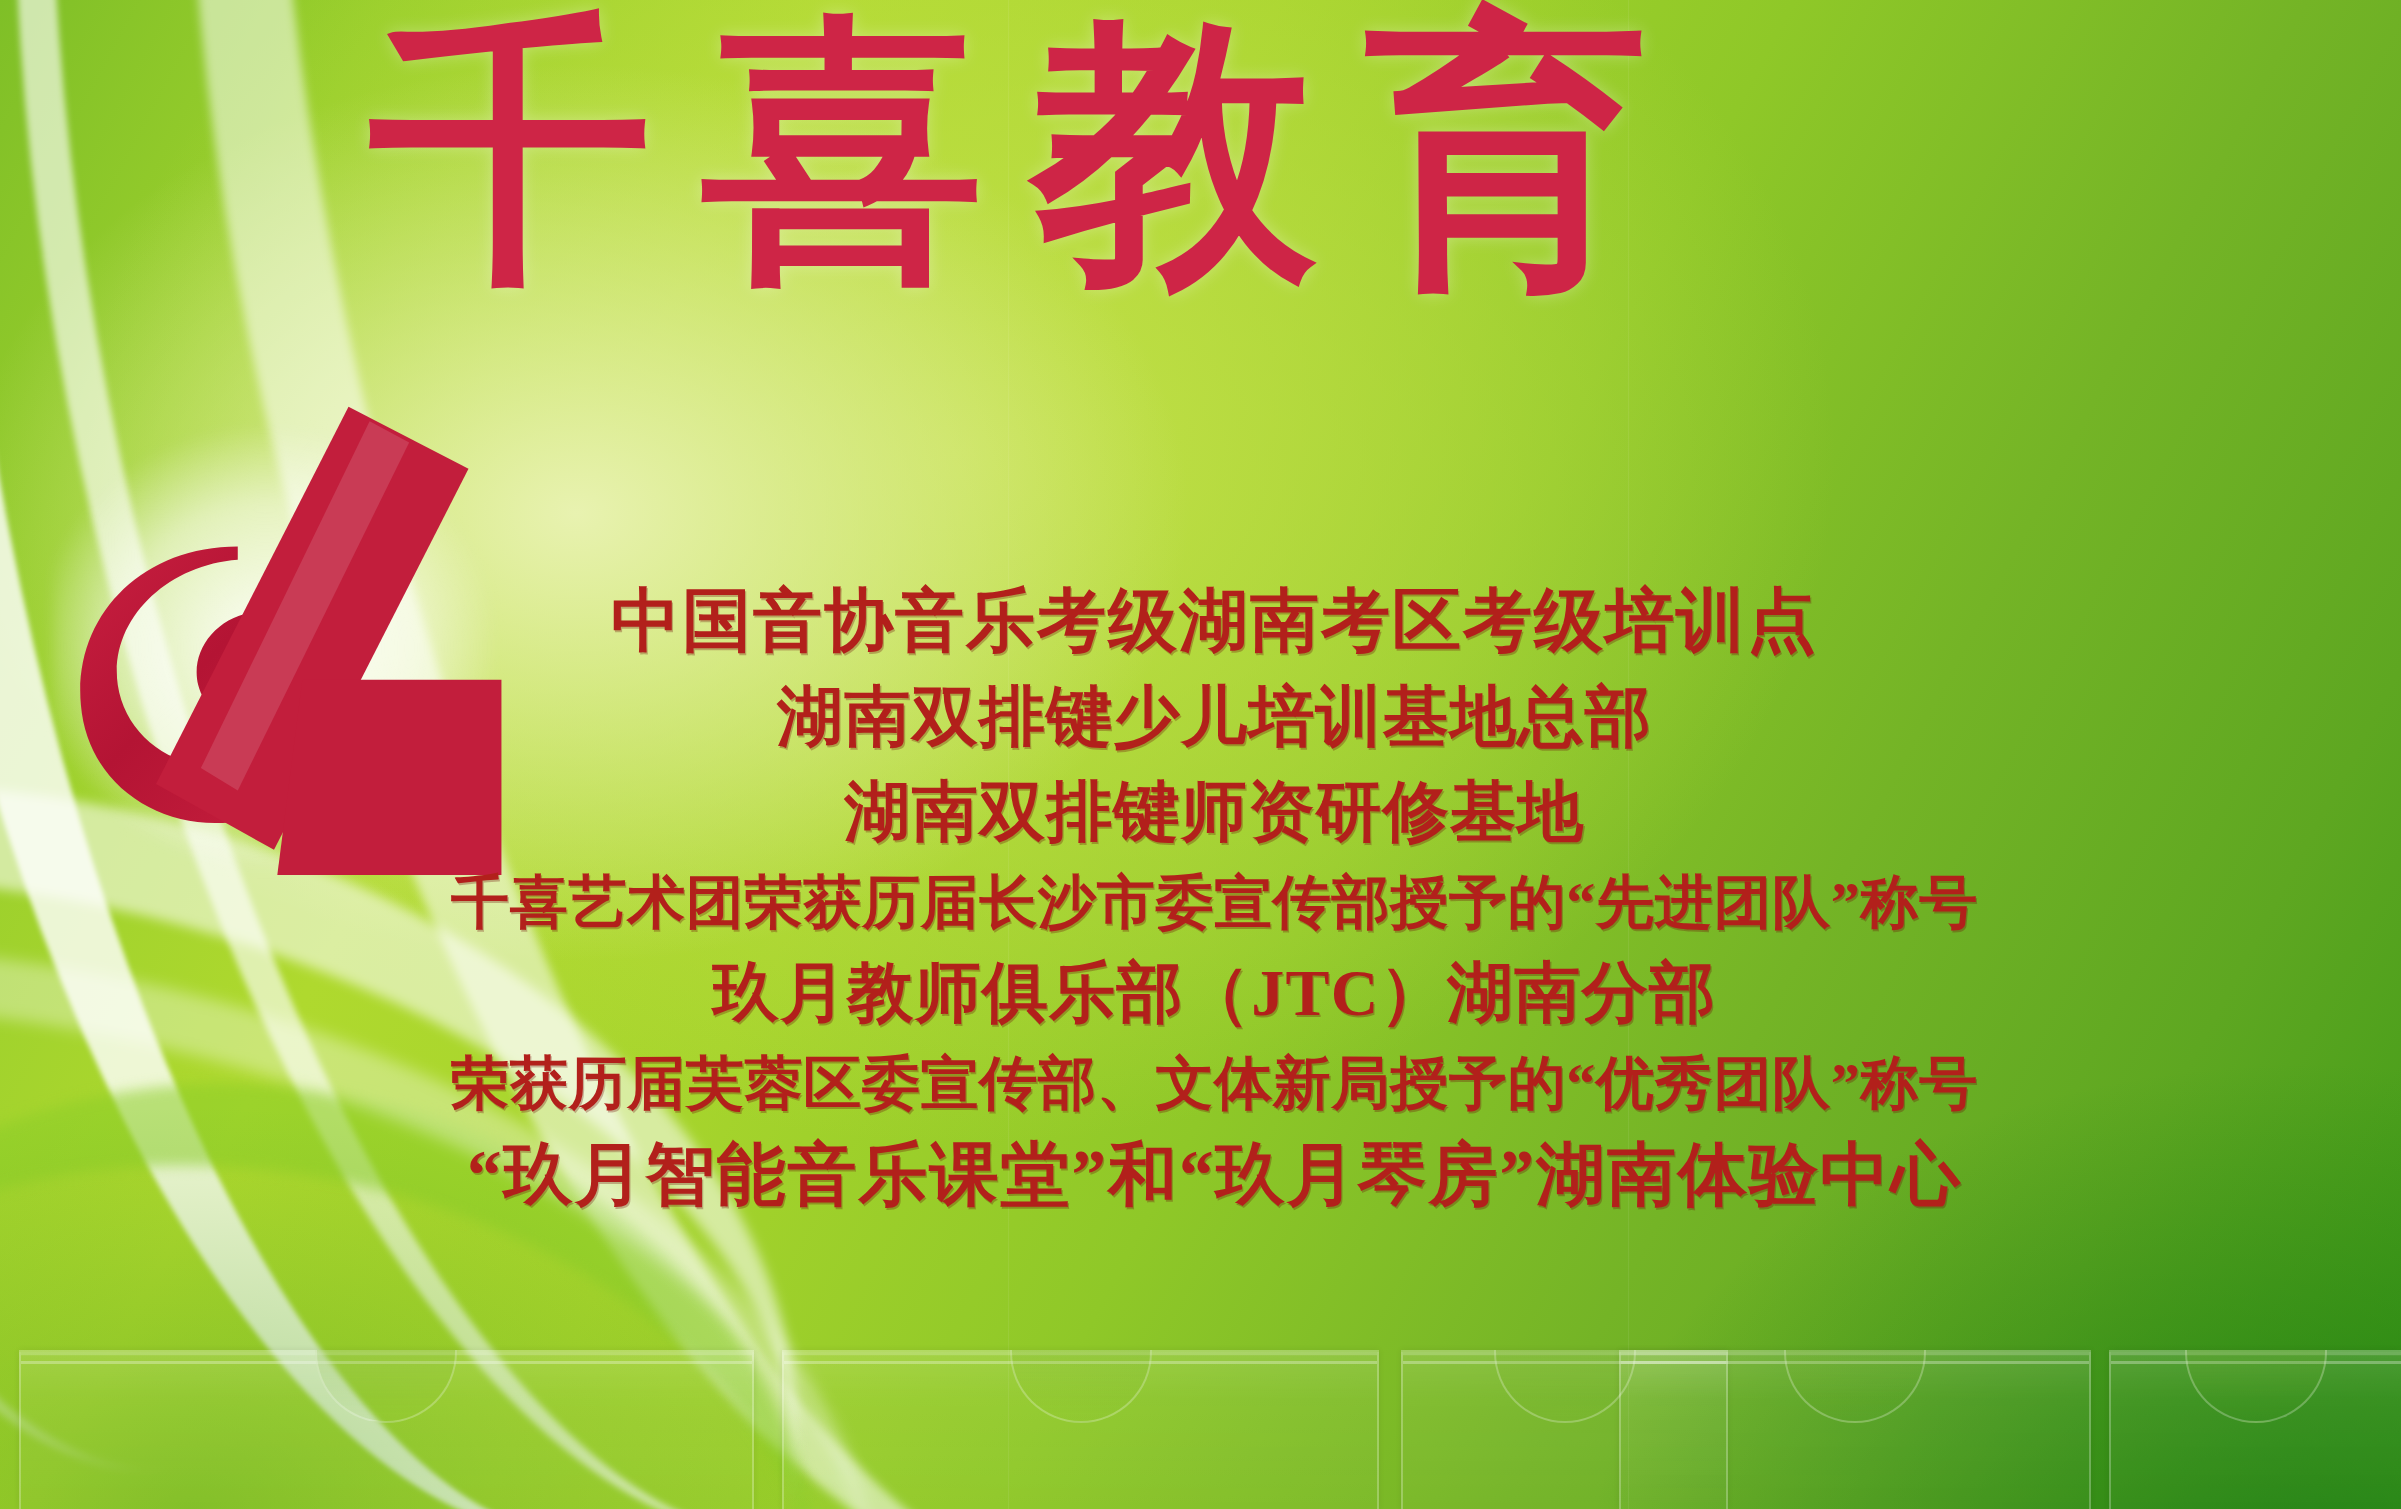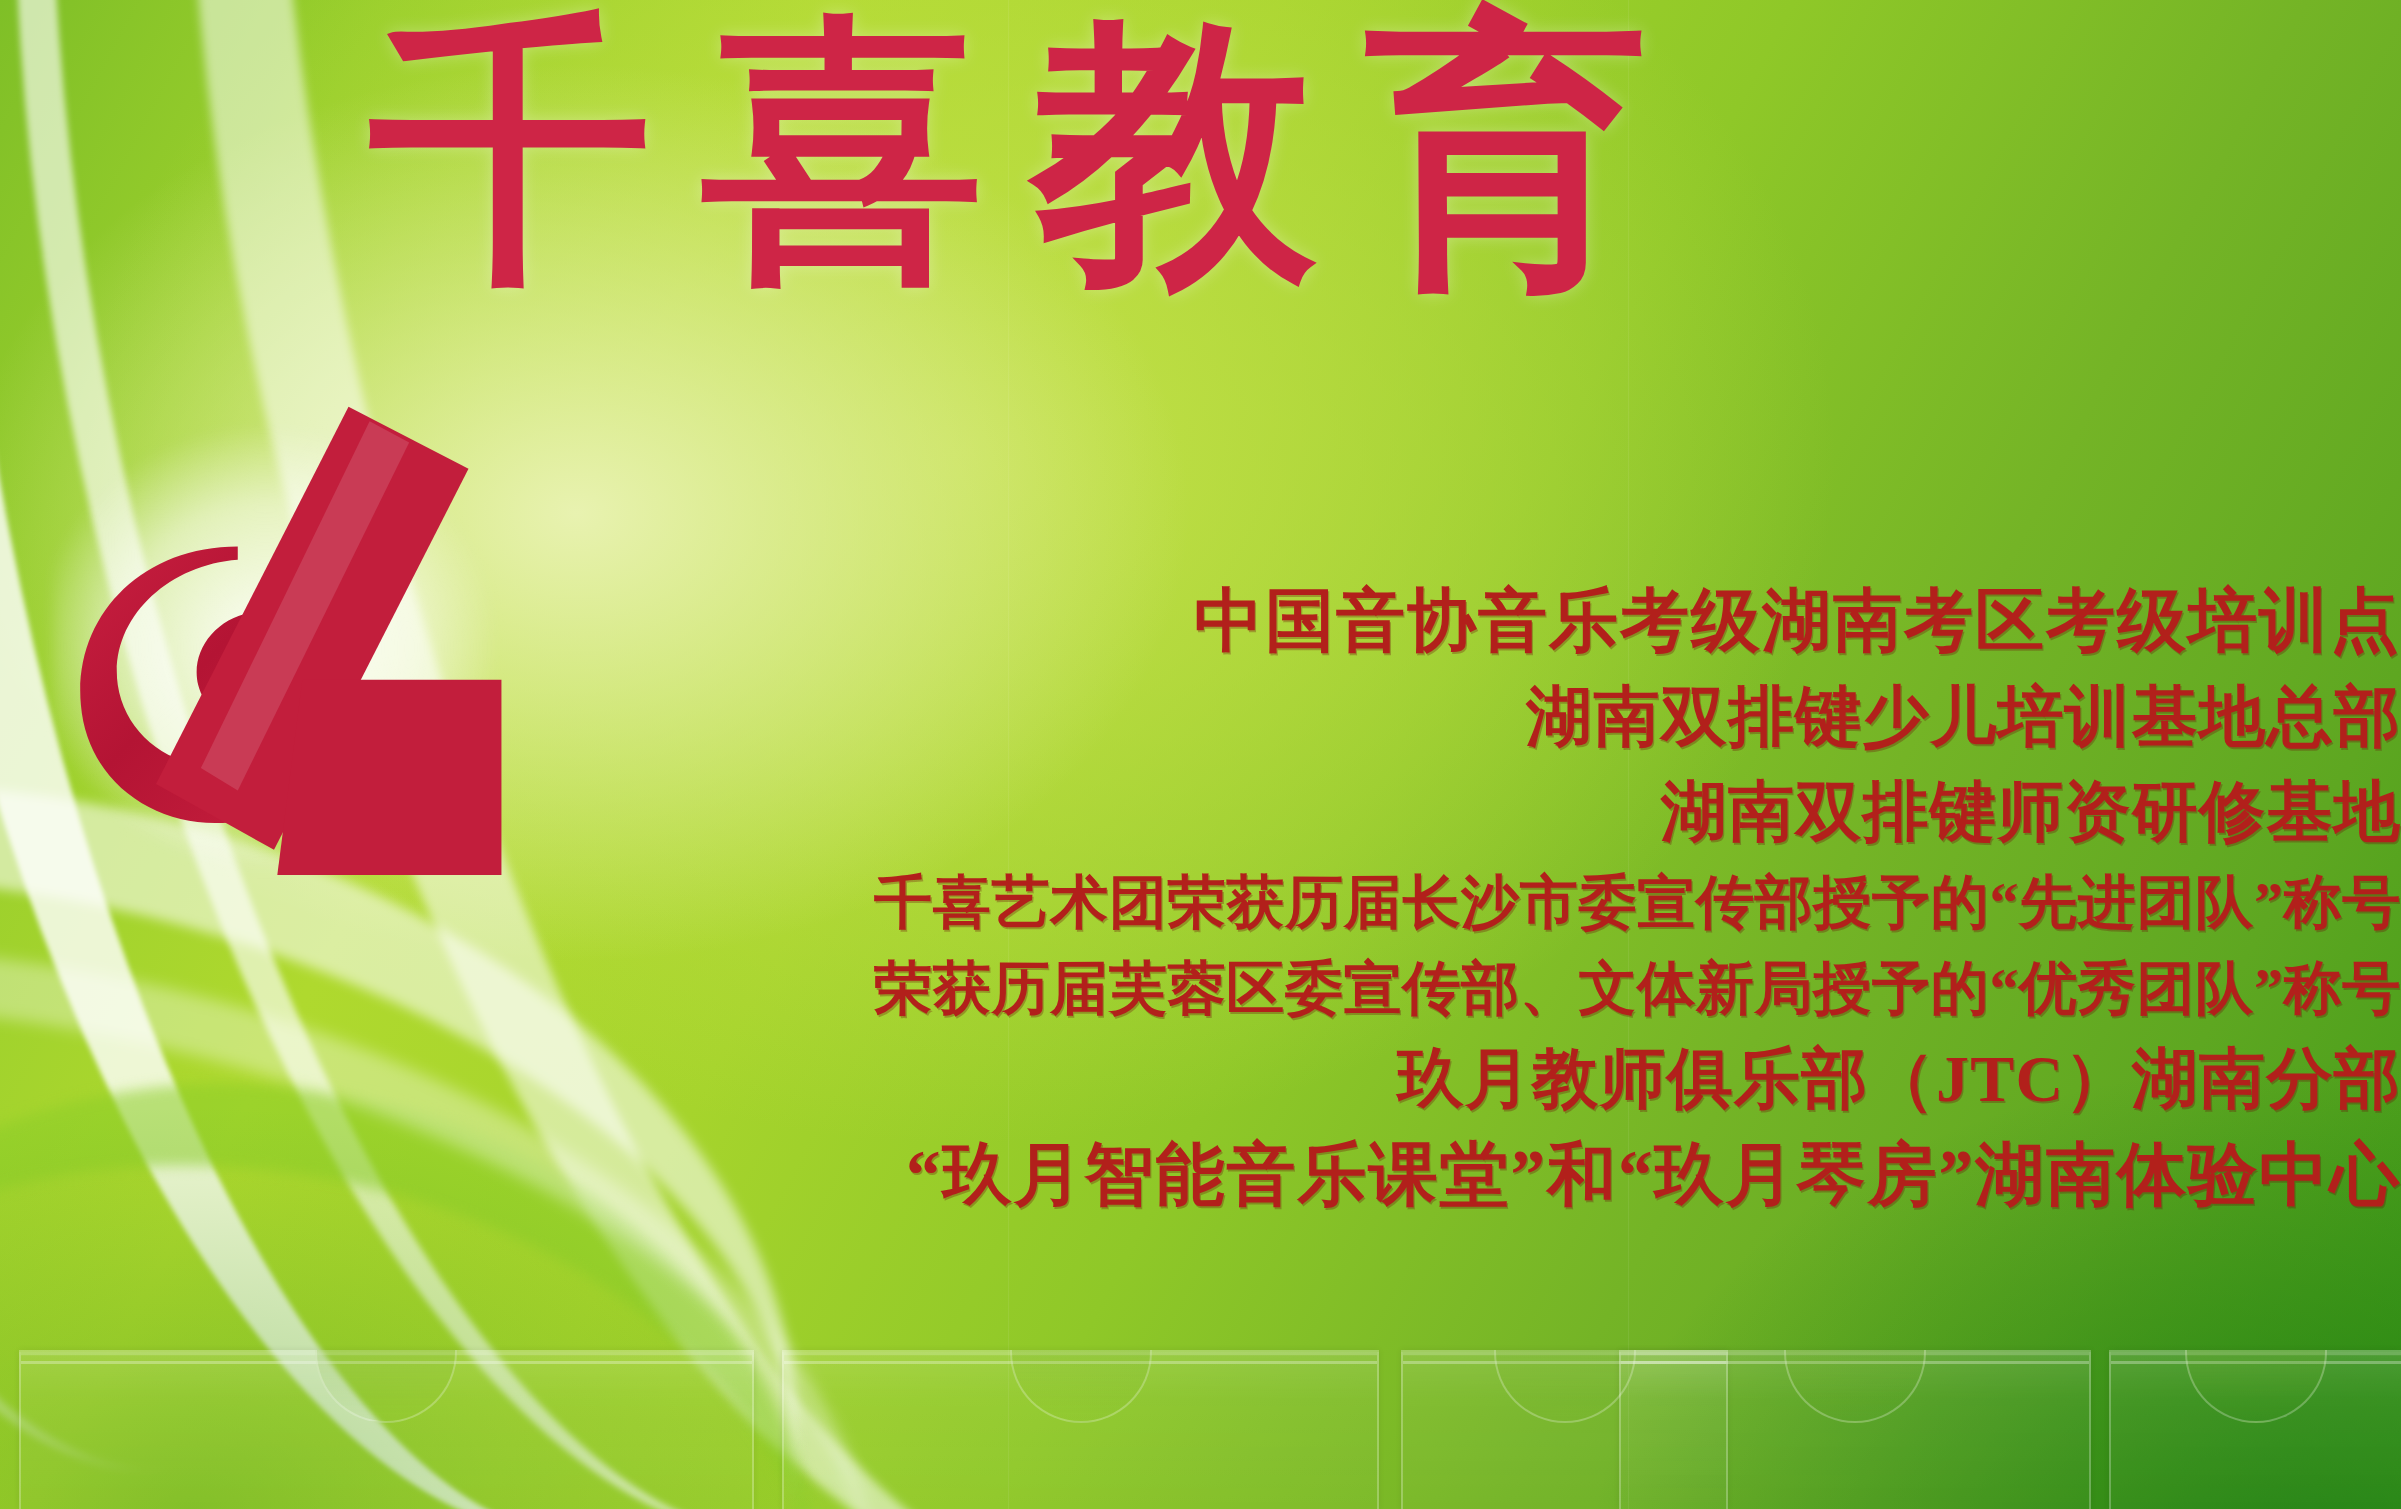--- a/index.html
+++ b/index.html
@@ -93,21 +93,21 @@
     color:#CE2546;
     font-size:283px;line-height:1.0;
     font-weight:700;
     letter-spacing:49px;
     text-shadow:0 0 17px rgba(255,255,255,.30);
   }
 
   
   #body-lines{
     position:absolute;left:0;right:0;top:587px;
-    text-align:right;
+    text-align:center;
     color:#B2201B;
     font-weight:700;
     margin-left:28px;
   }
   .bline{
     white-space:nowrap;
     line-height:1.0;
     text-shadow:1.3px 2px 0 rgba(110,14,10,.30);
   }
   .bline.s-lg{font-size:69px;letter-spacing:2px;margin-bottom:28px;}
@@ -182,22 +182,22 @@
     </svg>
   </div>
 
   <div id="title">千喜教育</div>
 
   <div id="body-lines">
     <div class="bline s-lg">中国音协音乐考级湖南考区考级培训点</div>
     <div class="bline s-md">湖南双排键少儿培训基地总部</div>
     <div class="bline s-md">湖南双排键师资研修基地</div>
     <div class="bline s-wide">千喜艺术团荣获历届长沙市委宣传部授予的“先进团队”称号</div>
+    <div class="bline s-md">玖月教师俱乐部（JTC）湖南分部</div>
     <div class="bline s-wide">荣获历届芙蓉区委宣传部、文体新局授予的“优秀团队”称号</div>
-    <div class="bline s-md">玖月教师俱乐部（JTC）湖南分部</div>
     <div class="bline s-lg">“玖月智能音乐课堂”和“玖月琴房”湖南体验中心</div>
   </div>
 
   <div class="holder" style="left:18.5px;width:731px">
     <div class="lip"></div>
     <div class="notch"></div>
   </div>
   <div class="holder" style="left:782px;width:593px">
     <div class="lip"></div>
     <div class="notch"></div>

